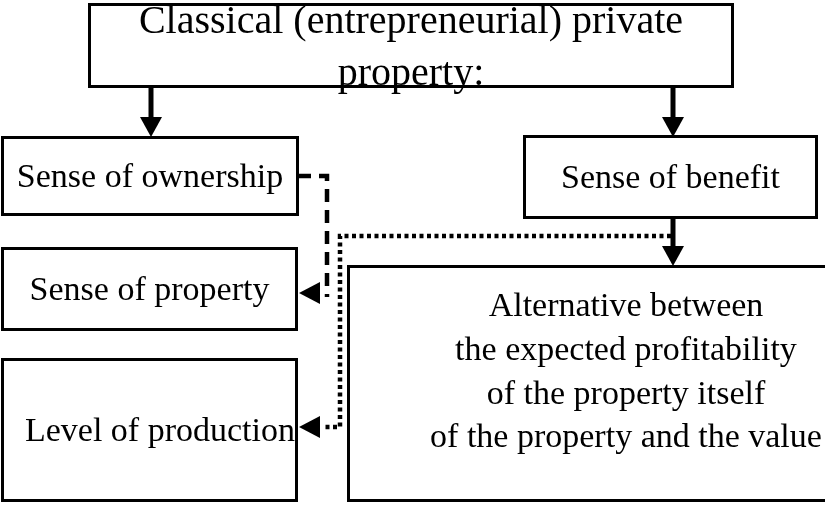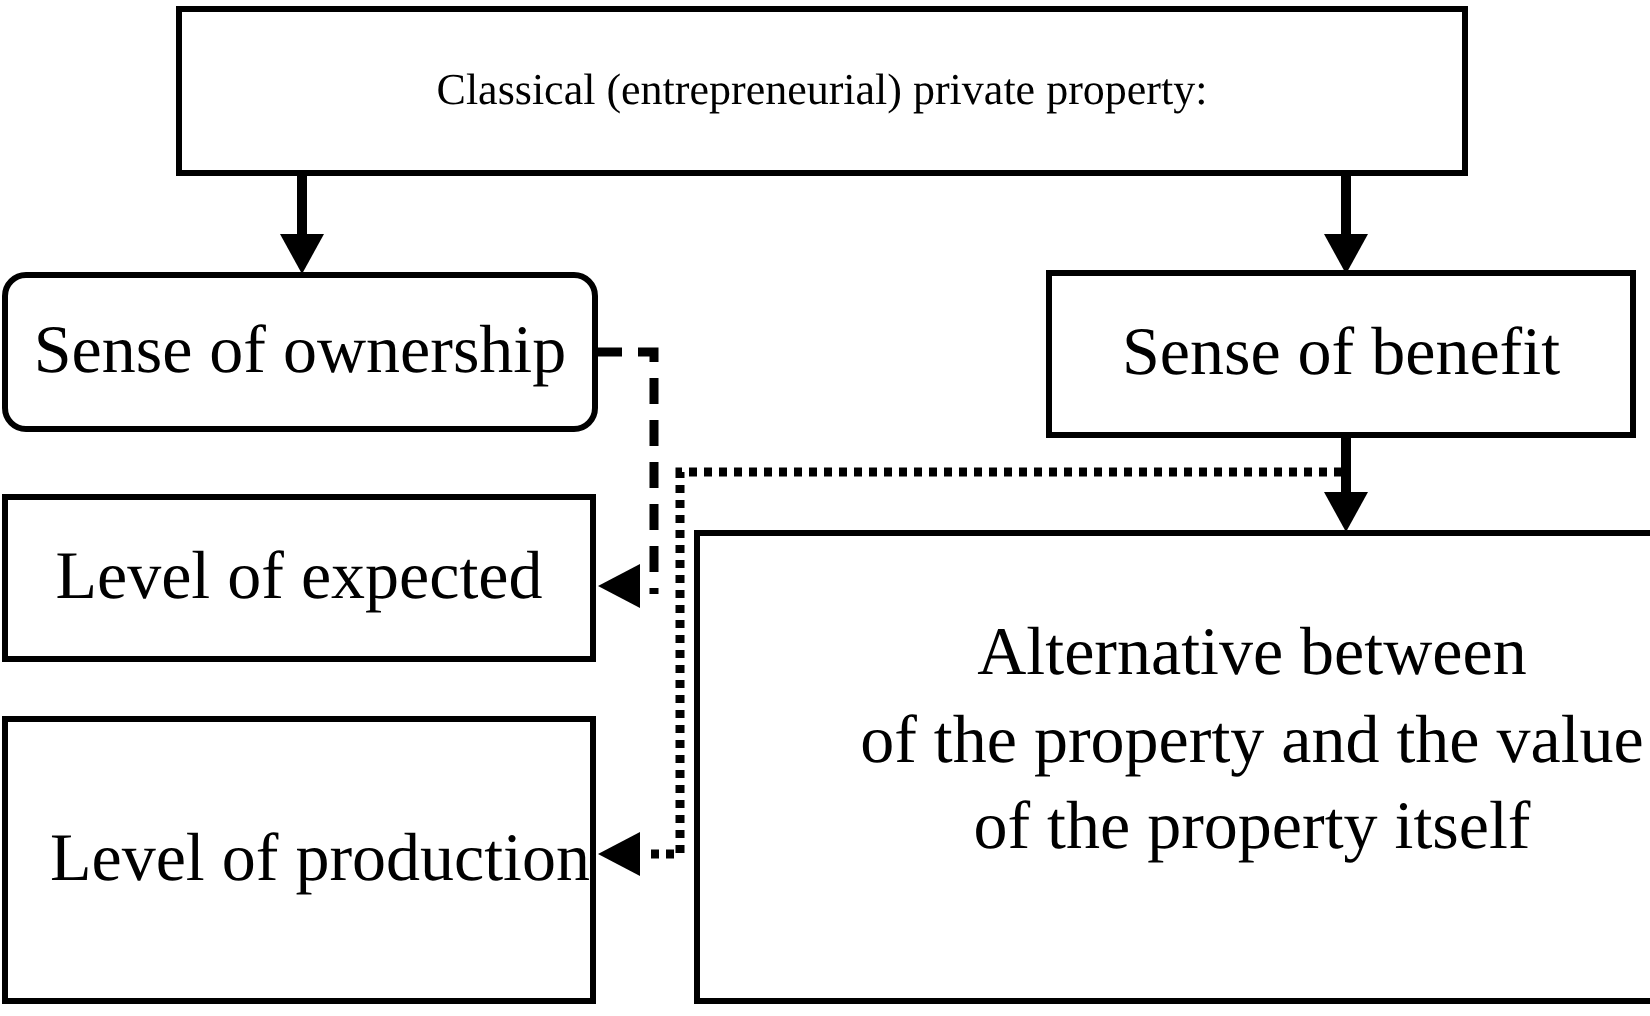--- a/index.html
+++ b/index.html
@@ -25,23 +25,23 @@
     align-items: center;
     justify-content: center;
     text-align: center;
     font-size: 34px;
     line-height: 1.28;
     z-index: 2;
   }
   .box .bl { display: block; }
   #box-root {
     left: 88px; top: 3px; width: 646px; height: 85px;
-    font-size: 22px;
+    font-size: 40px;
   }
-  #box-ownership   { left: 1px;   top: 136px; width: 298px; height: 80px; border-radius: 12px; }
+  #box-ownership   { left: 1px;   top: 136px; width: 298px; height: 80px; }
   #box-benefit     { left: 523px; top: 135px; width: 295px; height: 84px; text-align: center; }
   #box-property    { left: 1px;   top: 247px; width: 297px; height: 84px; }
   #box-production  { left: 1px;   top: 358px; width: 297px; height: 144px; justify-content: flex-end; }
   #box-alternative { left: 347px; top: 265px; width: 558px; height: 237px;
                      padding-bottom: 26px; }
   #connector-layer {
     position: absolute;
     left: 0; top: 0;
     width: 825px; height: 508px;
     z-index: 1;
@@ -87,30 +87,31 @@
 
   <div class="box" id="box-ownership">
     <span class="bl">Sense of ownership</span>
   </div>
 
   <div class="box" id="box-benefit">
     <span class="bl">Sense of benefit</span>
   </div>
 
   <div class="box" id="box-property">
-    <span class="bl">Level of expected</span>
+    <span class="bl">Sense of property</span>
   </div>
 
   <div class="box" id="box-production">
     <div>
       <span class="bl">Level of production</span>
     </div>
   </div>
 
   <div class="box" id="box-alternative">
     <div>
       <span class="bl">Alternative between</span>
+      <span class="bl">the expected profitability</span>
+      <span class="bl">of the property itself</span>
       <span class="bl">of the property and the value</span>
-      <span class="bl">of the property itself</span>
     </div>
   </div>
 
 </div>
 
 </body></html>

